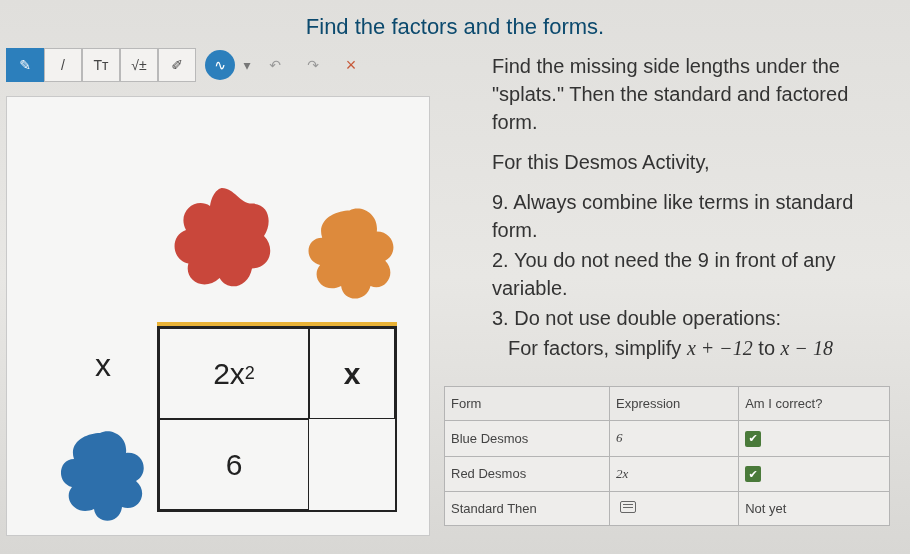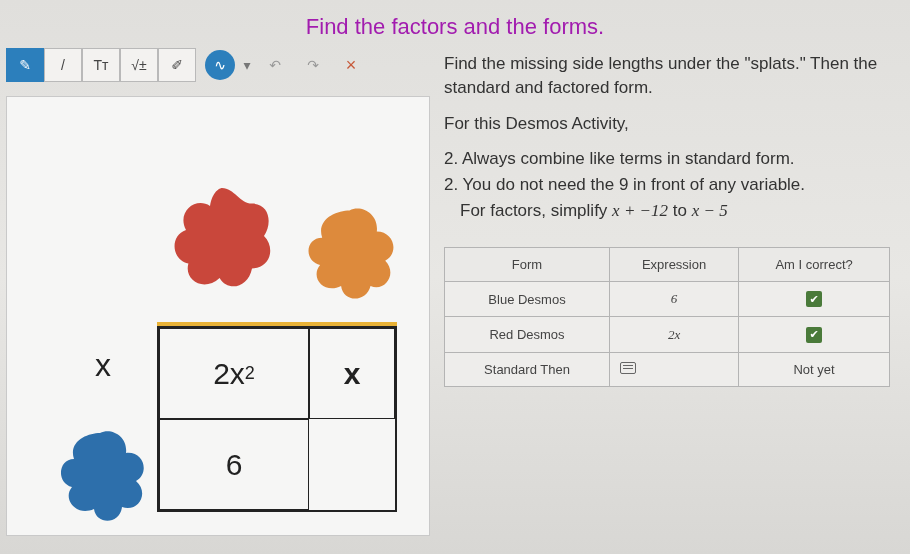--- a/index.html
+++ b/index.html
@@ -9,21 +9,21 @@
     background: linear-gradient(to bottom, #e0dfdc 0%, #e8e7e4 50%, #d8d7d4 100%);
     width: 910px;
     height: 554px;
     overflow: hidden;
     color: #222;
   }
   .page-title {
     text-align: center;
     font-size: 22px;
     padding: 14px 0 8px 0;
-    color: #a21caf;
+    color: #0c4a6e;
   }
   .main-row { display: flex; }
   .left-col { width: 440px; padding: 0 10px 0 6px; }
   .right-col { width: 460px; padding: 0 10px 0 4px; }
 
   
   .toolbar {
     display: flex;
     gap: 0;
     height: 34px;
@@ -99,41 +99,42 @@
     position: absolute;
     top: 250px;
     left: 88px;
     font-size: 32px;
     color: #222;
     font-weight: 500;
   }
 
   
   .instr {
-    font-size: 17px;
+    font-size: 20px;
     line-height: 1.4;
     color: #333;
+    margin-left: 48px;
   }
   .instr p { margin: 0 0 12px 0; }
   .instr .row1 { margin-top: 4px; }
   .math-i { font-style: italic; font-family: 'Times New Roman', serif; }
 
   
   table.ans {
     width: 100%;
     border-collapse: collapse;
     margin-top: 24px;
     background: #eeedeb;
   }
   table.ans th, table.ans td {
     border: 1px solid #b4b4b4;
     padding: 9px 6px;
     font-size: 13px;
     color: #444;
-    text-align: center;
+    text-align: left;
     vertical-align: middle;
     height: 34px;
   }
   table.ans th {
     font-weight: 400;
     background: #eae9e7;
     font-size: 13px;
   }
   .chip {
     display: inline-flex;
@@ -208,24 +209,25 @@
         </div>
       </div>
     </div>
 
   </div>
 
   <div class="right-col">
     <div class="instr">
       <p class="row1">Find the missing side lengths under the "splats." Then the standard and factored form.</p>
       <p>For this Desmos Activity,</p>
-      <p style="margin-bottom:2px;">2. Always combine like terms in standard form.</p>
+      <p style="margin-bottom:2px;">9. Always combine like terms in standard form.</p>
       <p style="margin-bottom:2px;">2. You do not need the 9 in front of any variable.</p>
+      <p style="margin-bottom:2px;">3. Do not use double operations:</p>
       <p style="margin-left:16px;">
-        <span>For factors, simplify </span><span class="math-i">x + −12</span><span> to </span><span class="math-i">x − 5</span>
+        <span>For factors, simplify </span><span class="math-i">x + −12</span><span> to </span><span class="math-i">x − 18</span>
       </p>
     </div>
 
     <table class="ans">
       <thead>
         <tr>
           <th>Form</th>
           <th>Expression</th>
           <th>Am I correct?</th>
         </tr>

